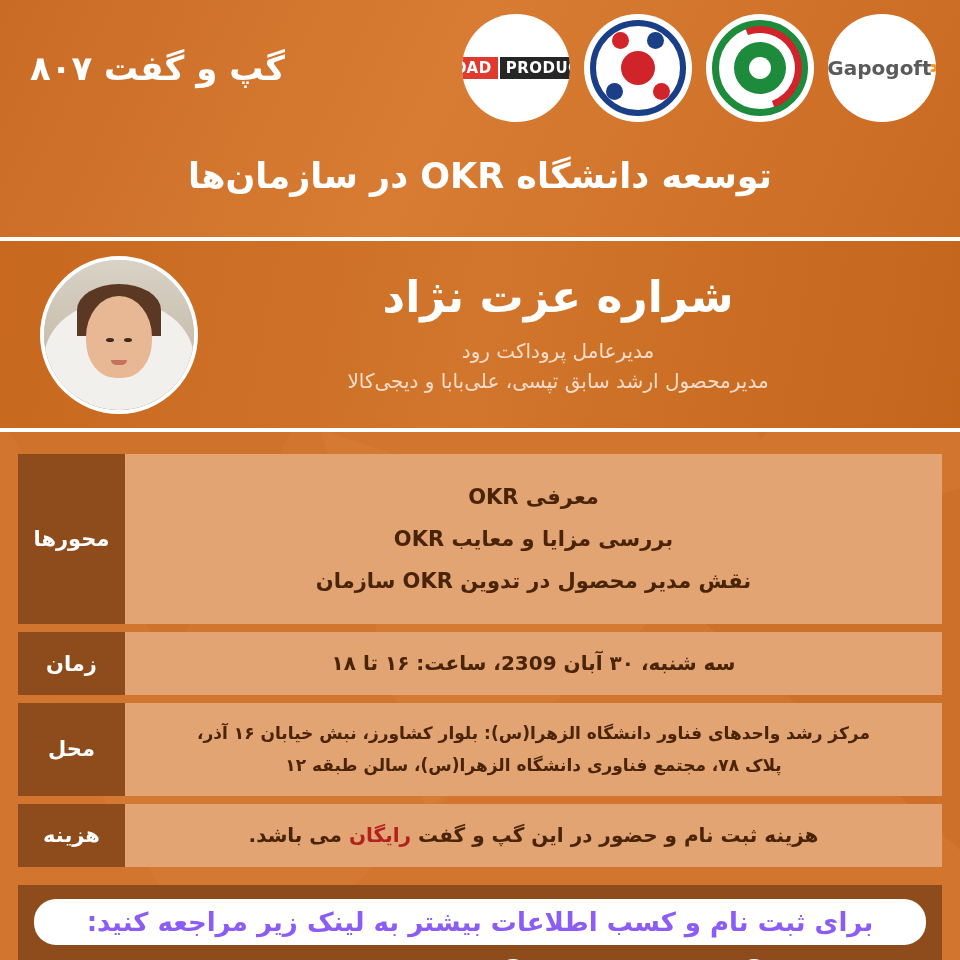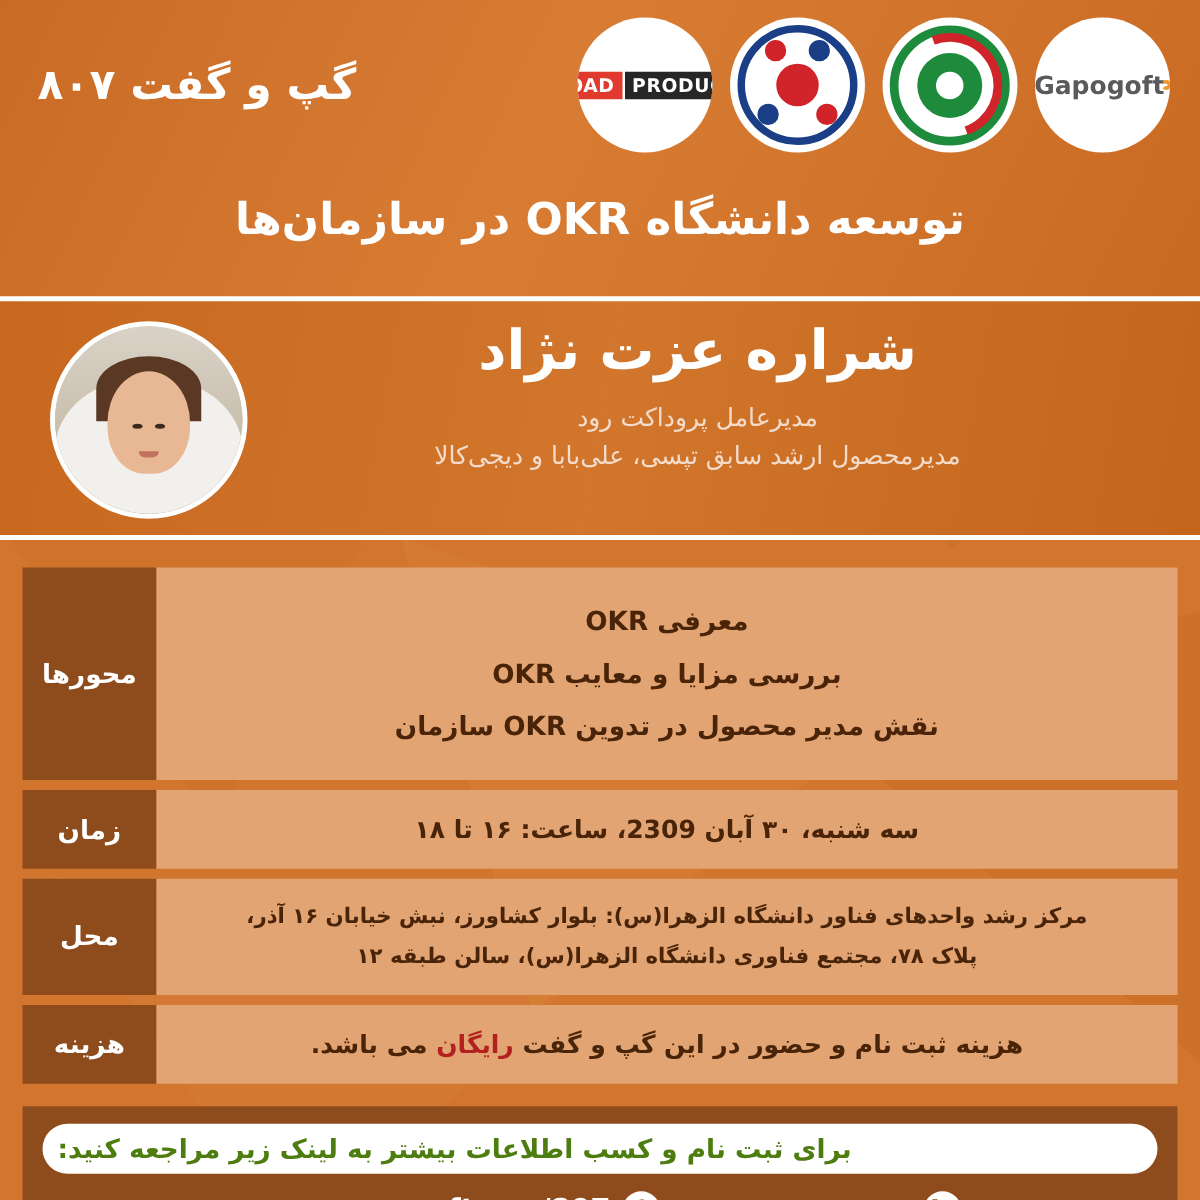--- a/index.html
+++ b/index.html
@@ -107,22 +107,22 @@
     direction: rtl;
   }
 
   
   .speaker {
     position: relative; z-index:2;
     height: 195px;
     background: linear-gradient(100deg,#c8681f 0%, #d1762c 50%, #c4651c 100%);
     border-top: 4px solid #ffffff;
     border-bottom: 4px solid #ffffff;
-    display:flex; flex-direction:row; 
-    padding: 16px 60px 0 40px;
+    display:flex; flex-direction:row; align-items:center;
+    padding: 0 60px 0 40px;
   }
   .speaker-texts { flex:1; text-align:center; direction:rtl; padding-left: 18px;}
   .speaker-name {
     color:#ffffff; font-size:44px; font-weight:700; line-height:1.1;
     margin-bottom: 14px;
   }
   .speaker-role {
     color:#f3dccb; font-size:20px; line-height:1.5; font-weight:400;
   }
   .avatar {
@@ -192,22 +192,22 @@
 
   
   .footer {
     position:relative; z-index:2;
     margin: 10px 18px 0 18px;
     background:#8e4c1c;
     padding: 14px 16px 16px 16px;
   }
   .cta-pill {
     background:#ffffff; border-radius: 22px;
-    color:#4d7c0f; font-size:21px; font-weight:700;
-    text-align:left; padding: 8px 12px; direction: rtl;
+    color:#8b5cf6; font-size:26px; font-weight:700;
+    text-align:center; padding: 8px 12px; direction: rtl;
   }
   .contact-row {
     display:flex; flex-direction:row; align-items:center; justify-content:center;
     gap: 46px; margin-top: 14px; direction: rtl;
   }
   .contact-item { display:flex; flex-direction:row; align-items:center; gap:10px; }
   .contact-item .txt { color:#ffffff; font-size:23px; font-weight:700; }
   .ic {
     width:30px;height:30px;border-radius:50%;
     background:#ffffff;

